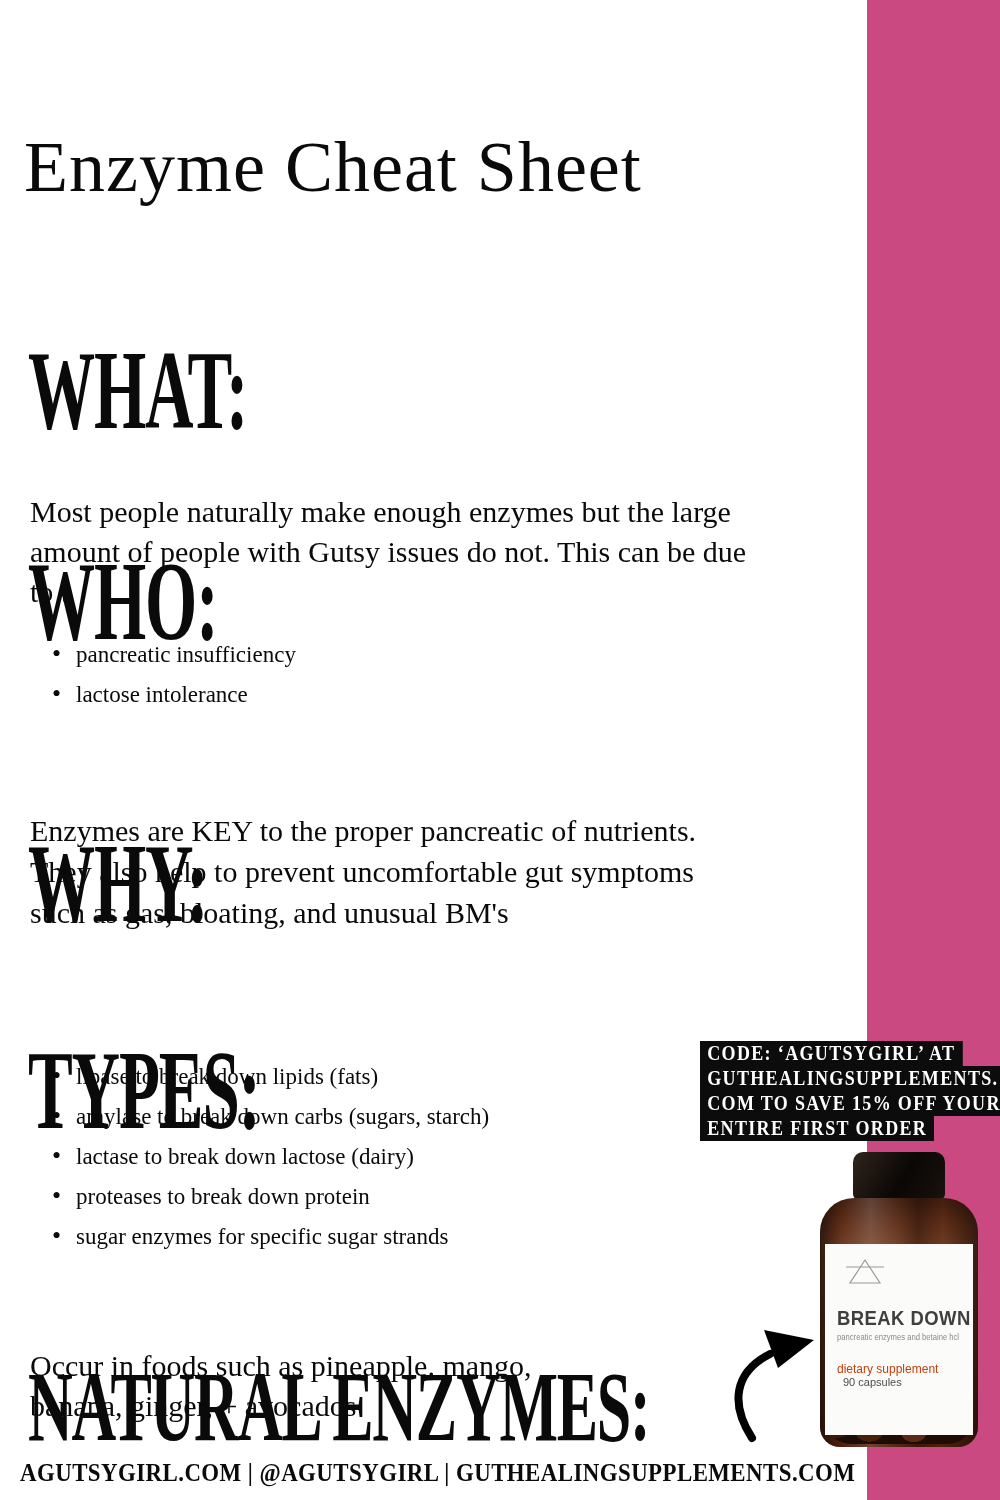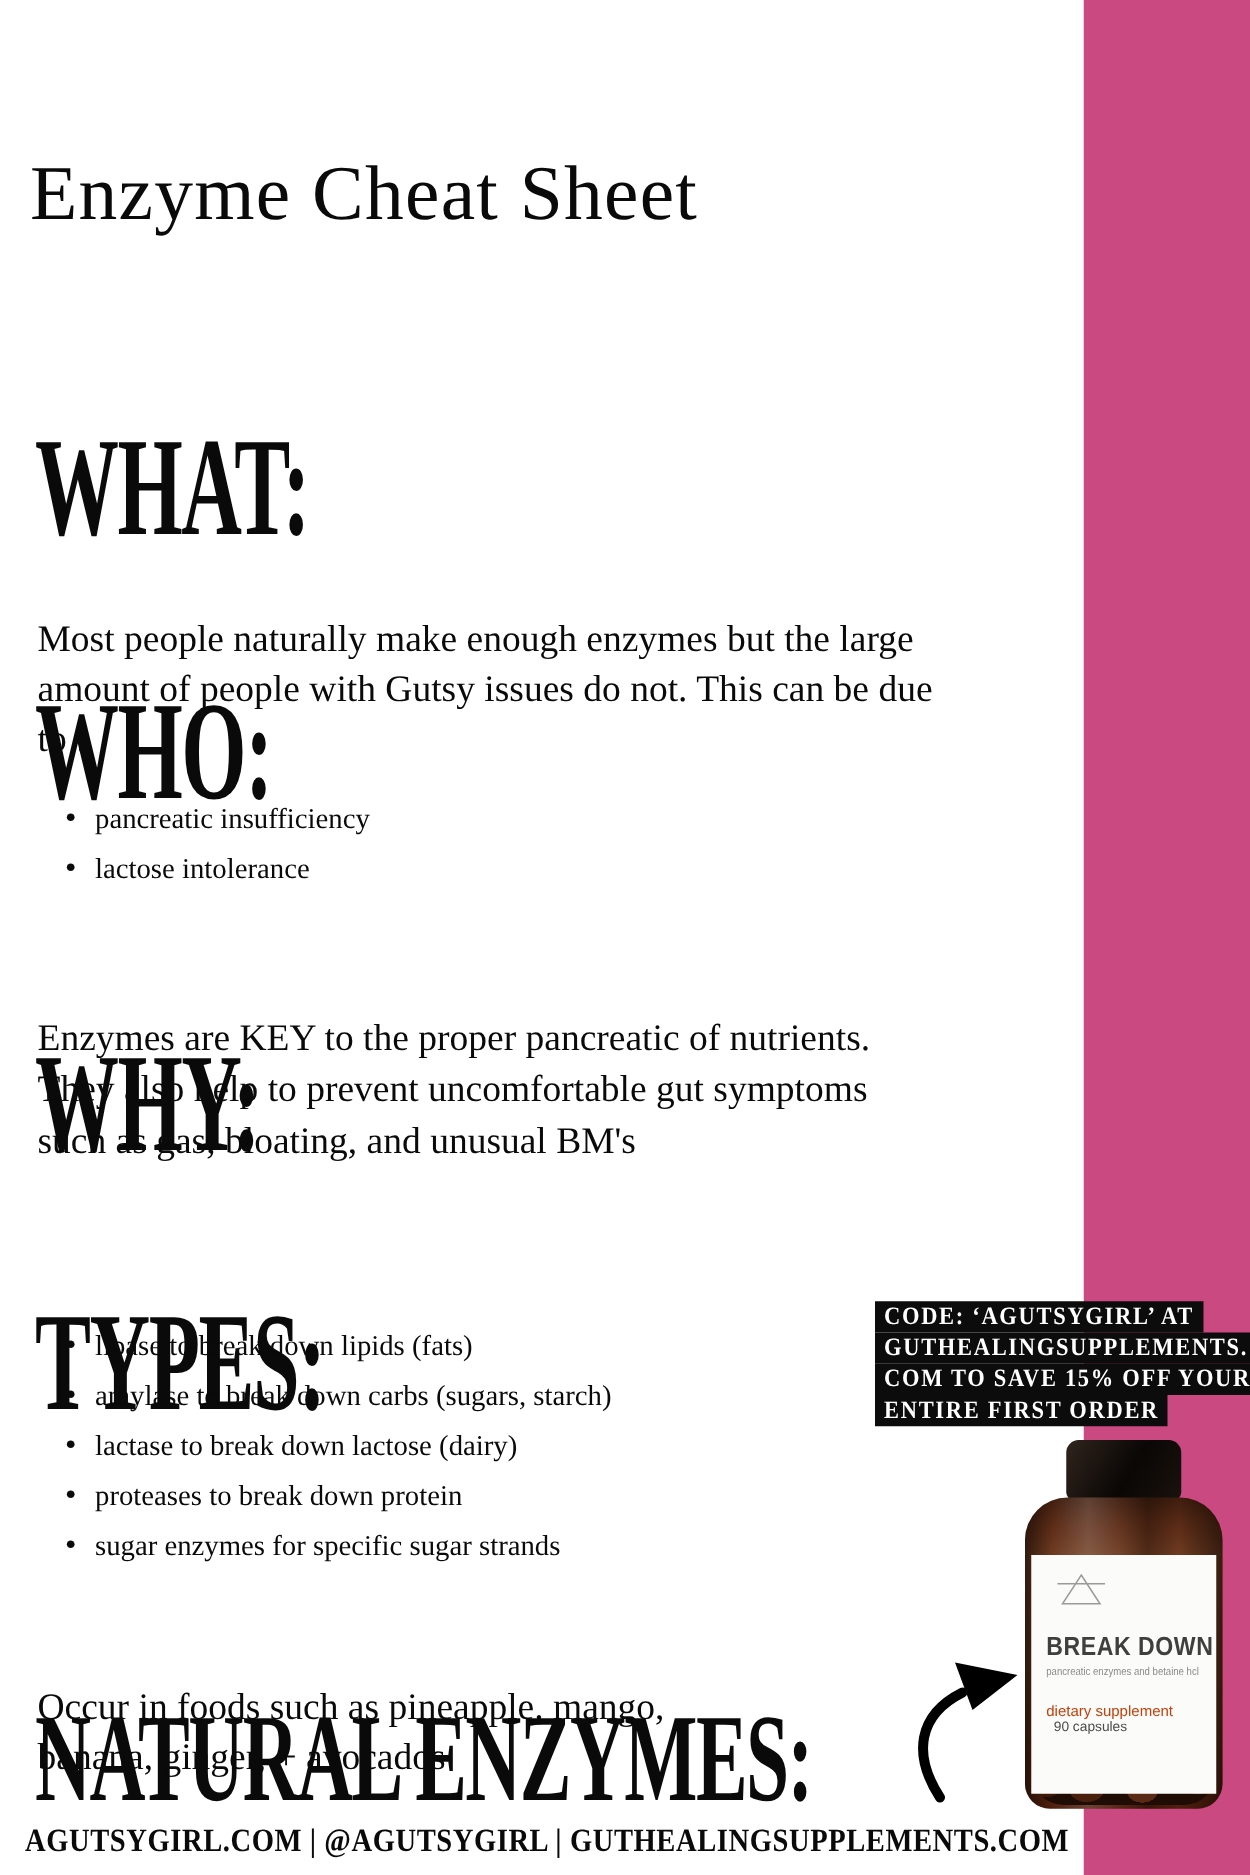--- a/index.html
+++ b/index.html
@@ -3,21 +3,21 @@
 <meta charset="utf-8">
 <style>
   html,body{margin:0;padding:0;background:#ffffff;}
   .canvas{
     position:relative;width:1000px;height:1500px;background:#ffffff;
     overflow:hidden;font-family:"Liberation Serif",serif;color:#0a0a0a;
   }
   .stripe{position:absolute;left:867px;top:0;width:133px;height:1500px;background:#ca4980;}
 
   .title{
-    position:absolute;left:24px;top:78px;font-size:62px;font-weight:400;
+    position:absolute;left:24px;top:78px;font-size:72px;font-weight:400;
     letter-spacing:1px;line-height:1.15;white-space:nowrap;color:#0a0a0a;
   }
 
   .h{
     position:absolute;left:28px;font-weight:700;font-size:112px;line-height:1;
     letter-spacing:-2px;white-space:nowrap;transform:scaleX(.60);
     transform-origin:left top;color:#0a0a0a;
   }
   .h-what{top:241px;}
   .h-who{top:452px;}

